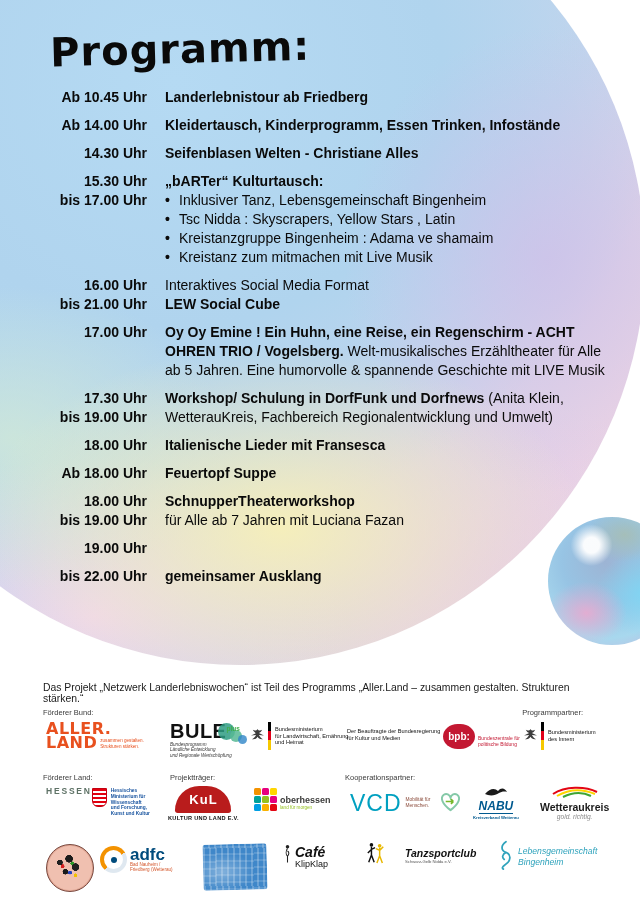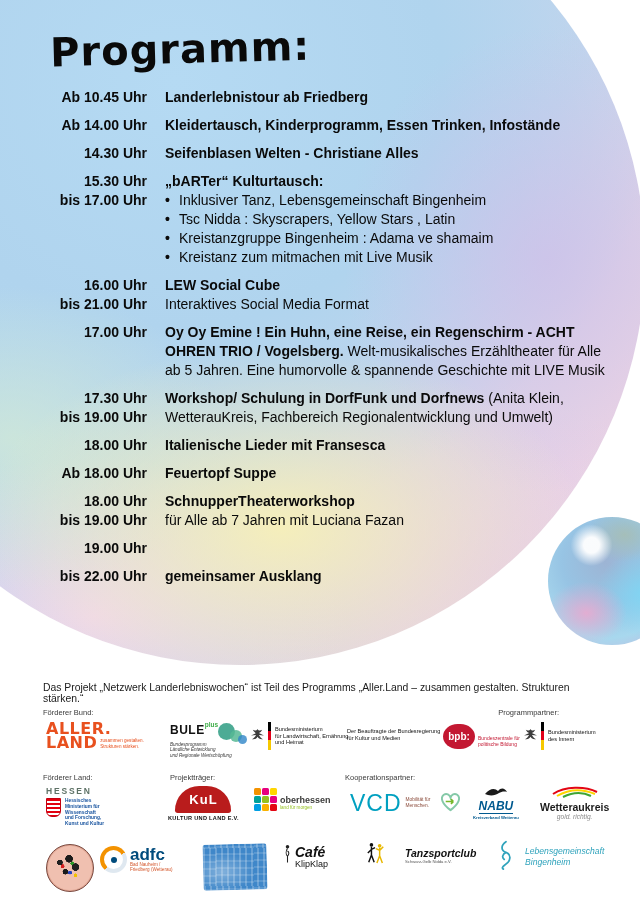--- a/index.html
+++ b/index.html
@@ -31,52 +31,52 @@
     font-size:40px;font-weight:800;letter-spacing:1px;color:#0a0a0a;transform:rotate(-1.5deg);}
   .schedule{position:absolute;left:45px;top:88px;width:572px;z-index:3;color:#0a0a0a;}
   .schedule-row{display:flex;margin-bottom:9px;}
   .times{flex:0 0 102px;text-align:right;font-weight:bold;font-size:14px;line-height:19px;white-space:nowrap;}
   .content{flex:1;margin-left:18px;font-size:14px;line-height:19px;}
   .para span.b{font-weight:bold;}
   .bullet-line{display:flex;}
   .bullet-line .dot{flex:0 0 14px;font-weight:bold;}
 
   
-  .footer{position:absolute;left:0;top:660px;width:601px;height:248px;z-index:4;color:#1a1a1a;}
+  .footer{position:absolute;left:0;top:660px;width:601px;height:248px;z-index:4;color:#1a1a1a;padding-left:24px;}
   .project-line{position:absolute;left:43px;top:22px;width:565px;font-size:10.4px;color:#1a1a1a;}
   .flabel{position:absolute;font-size:7.5px;color:#3a3a3a;}
   .lbl-bund{left:43px;top:48px;} .lbl-prog{right:42px;top:48px;}
   .lbl-land{left:43px;top:113px;} .lbl-traeger{left:170px;top:113px;text-align:center;} .lbl-koop{left:345px;top:113px;}
   .logo{position:absolute;display:flex;align-items:flex-start;}
 
   
   .allerland{left:46px;top:62px;flex-direction:column;}
   .al-l1,.al-l2{font-weight:800;color:#e8501e;font-size:16px;line-height:14px;letter-spacing:.5px;font-family:"DejaVu Sans",sans-serif;}
   .al-row{display:flex;align-items:flex-end;}
   .al-tag{font-size:4.6px;color:#e8501e;line-height:5.4px;margin-left:3px;margin-bottom:1px;}
   .bule{left:170px;top:60px;flex-direction:column;}
   .bule-top{position:relative;width:78px;height:20px;}
-  .bule-word{font-size:12px;font-weight:800;color:#111;letter-spacing:.5px;}
+  .bule-word{font-size:20px;font-weight:800;color:#111;letter-spacing:.5px;}
   .bule-plus{color:#3fae49;font-size:6.5px;font-weight:bold;position:relative;top:-7px;z-index:2;}
   .bc{position:absolute;border-radius:50%;}
   .bc1{width:17px;height:17px;background:#2e9c82;opacity:.85;left:48px;top:3px;}
   .bc2{width:12px;height:12px;background:#57b894;opacity:.85;left:60px;top:10px;}
   .bc3{width:9px;height:9px;background:#2f86c8;opacity:.8;left:68px;top:15px;}
   .bule-sub{font-size:4.6px;line-height:5.4px;color:#333;font-style:italic;margin-top:2px;}
   .gov{align-items:center;}
   .bmel{left:250px;top:62px;} .bmi{left:523px;top:62px;}
   .gov-bar{width:3px;height:28px;background:linear-gradient(#000 0 33%,#e1001a 33% 66%,#f6c800 66% 100%);margin:0 4px 0 3px;}
   .gov-text{font-size:5.6px;line-height:6.6px;color:#111;}
   .bkm{left:347px;top:68px;}
   .bpb{left:443px;top:64px;align-items:flex-end;}
   .bpb-mark{width:32px;height:25px;background:#c31832;border-radius:50%/55%;color:#fff;font-weight:bold;font-size:10px;display:flex;align-items:center;justify-content:center;}
   .bpb-text{font-size:5px;color:#c31832;line-height:6px;margin-left:3px;margin-bottom:2px;}
 
   
-  .hessen{left:46px;top:126px;flex-direction:column;}
+  .hessen{left:46px;top:126px;flex-direction:row;}
   .hessen-word{font-size:8.5px;letter-spacing:1.8px;color:#5e7266;font-weight:bold;}
   .hessen-row{display:flex;margin-top:2px;}
   .hessen-shield{width:13px;height:17px;border-radius:0 0 6px 6px;border:1px solid #c40010;
     background:repeating-linear-gradient(#e3000f 0 2px,#fff 2px 4px);}
   .hessen-text{font-size:4.8px;line-height:5.8px;color:#16529e;font-weight:bold;margin-left:4px;}
   .kul{left:168px;top:126px;flex-direction:column;align-items:center;}
   .kul-mark{width:56px;height:27px;background:#b91c1c;border-radius:26px 26px 3px 3px;color:#fff;
     font-weight:800;font-size:13px;display:flex;align-items:center;justify-content:center;letter-spacing:1px;}
   .kul-caption{font-size:5.6px;font-weight:bold;color:#111;margin-top:2px;letter-spacing:.3px;}
   .oberhessen{left:254px;top:128px;}
@@ -126,21 +126,21 @@
       radial-gradient(ellipse at 30% 60%, rgba(255,255,255,.35), transparent 50%),
       #3f87c9;}
   .cafe{left:283px;top:184px;align-items:center;}
   .cafe-text{margin-left:3px;}
   .cafe-word{font-size:14px;font-style:italic;font-weight:bold;color:#111;line-height:14px;}
   .cafe-sub{font-size:9px;color:#111;}
   .tanz{left:366px;top:182px;align-items:center;}
   .tanz-text{margin-left:19px;}
   .tanz-word{font-size:10.5px;font-weight:800;font-style:italic;color:#111;line-height:11px;}
   .tanz-sub{font-size:4.2px;color:#555;}
-  .lg{left:498px;top:180px;align-items:center;gap:7px;}
+  .lg{left:498px;top:180px;align-items:center;}
   .lg-text{font-size:8.6px;color:#2fa3bc;font-style:italic;line-height:11px;margin-left:4px;}
 </style>
 </head>
 <body>
 
 <div class="page">
 
   <div class="bubble-big"></div>
   <div class="bubble-small"></div>
 
@@ -195,22 +195,22 @@
             <span>Kreistanz zum mitmachen mit Live Musik</span>
           </div>
         </div>
       </div>
       <div class="schedule-row">
         <div class="times">
           <div class="time-line">16.00 Uhr</div>
           <div class="time-line">bis 21.00 Uhr</div>
         </div>
         <div class="content">
+          <div class="para"><span class="r">Interaktives Social Media Format</span></div>
           <div class="para"><span class="b">LEW Social Cube</span></div>
-          <div class="para"><span class="r">Interaktives Social Media Format</span></div>
         </div>
       </div>
       <div class="schedule-row">
         <div class="times">
           <div class="time-line">17.00 Uhr</div>
         </div>
         <div class="content">
           <div class="para"><span class="b">Oy Oy Emine ! Ein Huhn, eine Reise, ein Regenschirm - ACHT OHREN TRIO / Vogelsberg. </span><span class="r">Welt-musikalisches Erzähltheater für Alle ab 5 Jahren. Eine humorvolle &amp; spannende Geschichte mit LIVE Musik</span></div>
         </div>
       </div>

